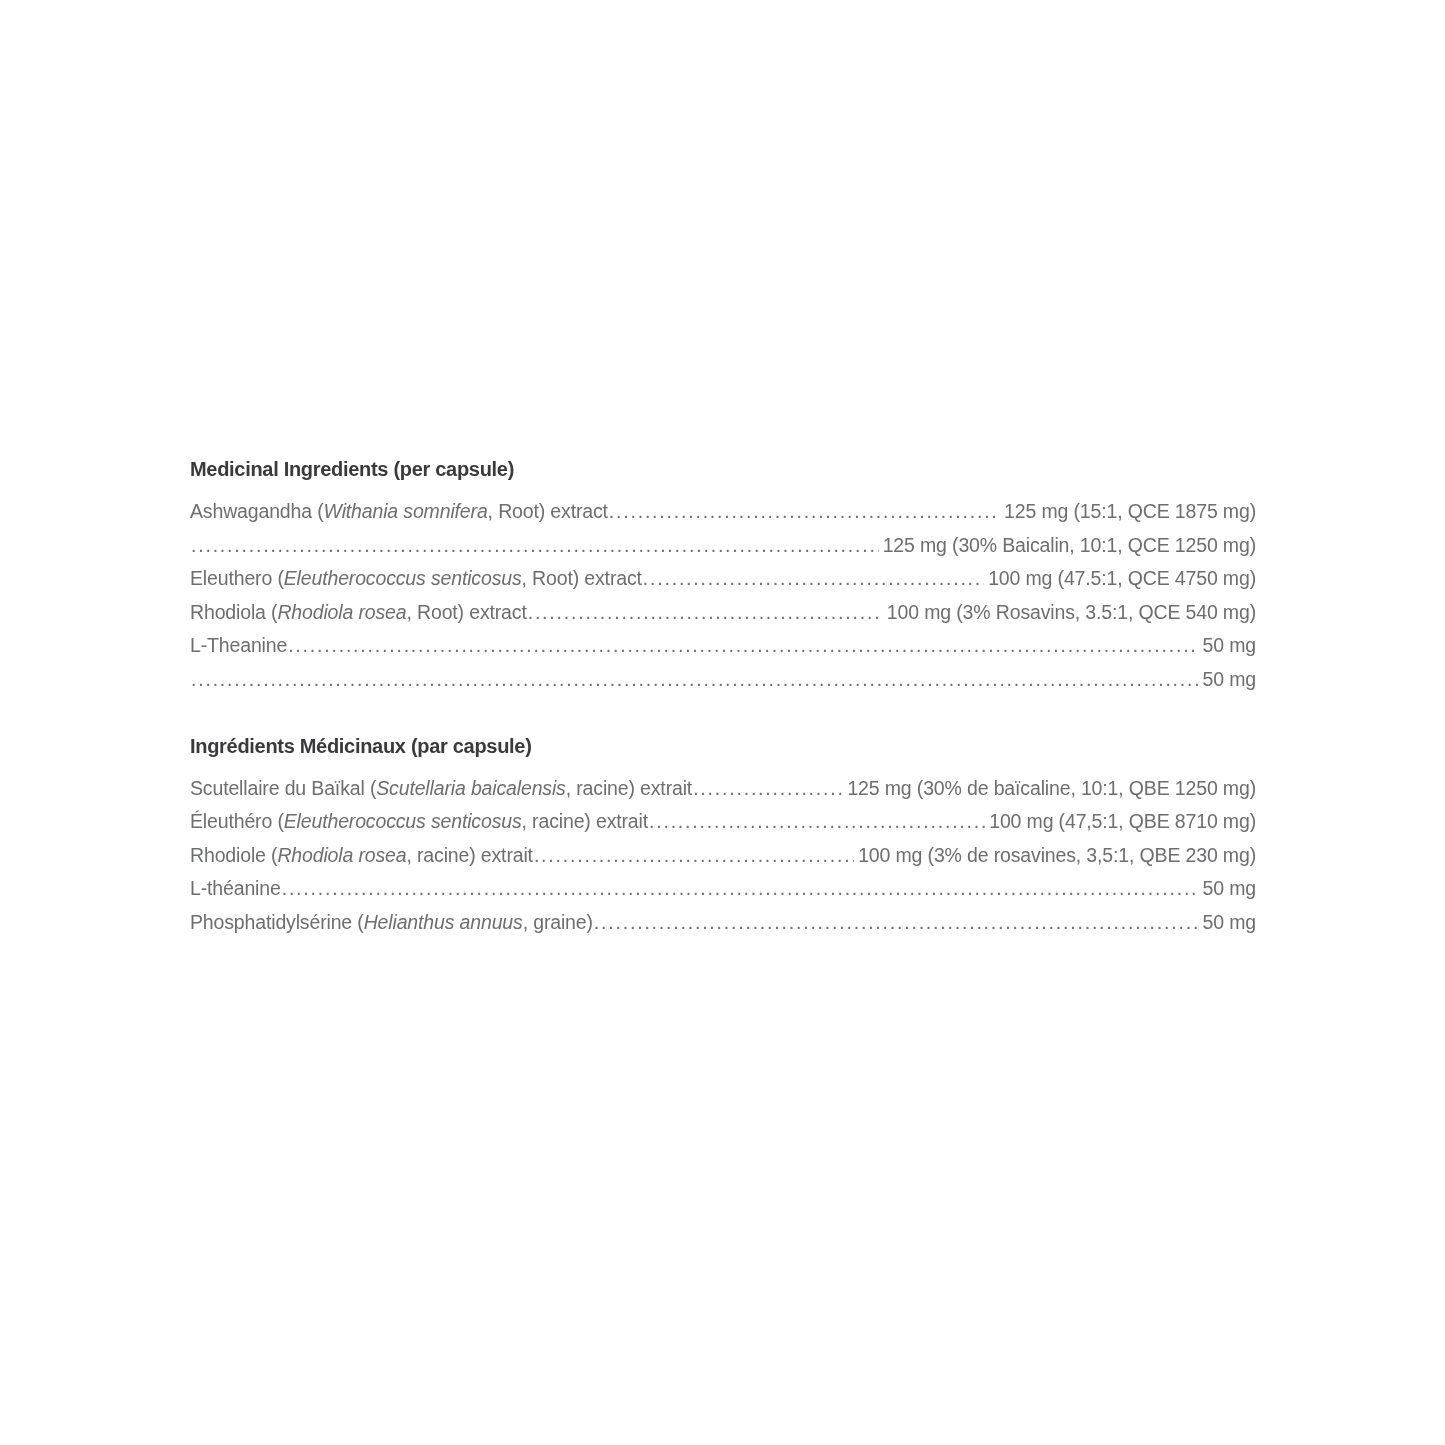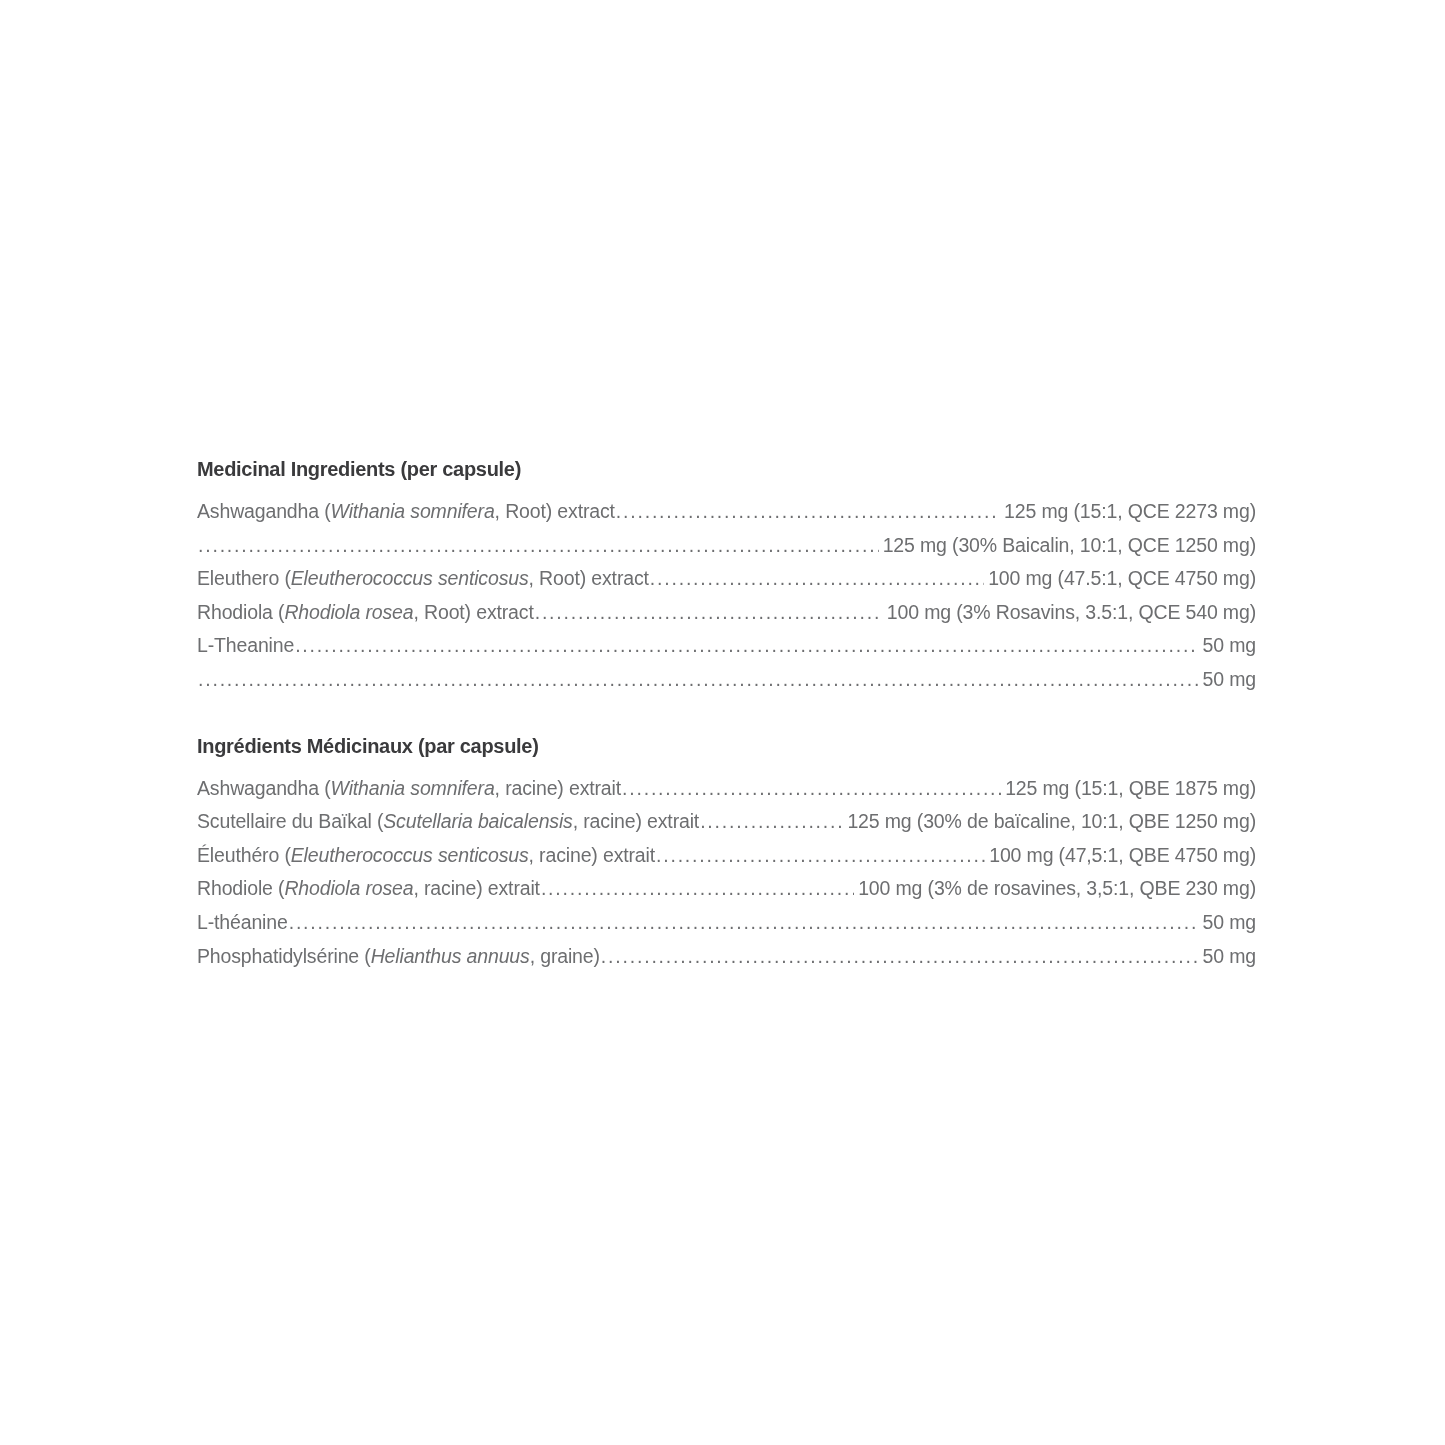--- a/index.html
+++ b/index.html
@@ -17,21 +17,21 @@
     font-family: "Liberation Sans", "DejaVu Sans", sans-serif;
     overflow: hidden;
   }
   .sheet {
     position: absolute;
     left: 190px;
     top: 456px;
     width: 1066px;
     color: var(--body-color);
   }
-  .sec { margin: 0 0 36px 7px; }
+  .sec { margin: 0 0 36px 0; }
   .sec-title {
     font-size: 20px;
     line-height: 26px;
     font-weight: bold;
     color: var(--heading-color);
     margin: 0 0 13px 0;
     letter-spacing: -0.3px;
   }
   .rows { width: 100%; }
   .row {
@@ -60,21 +60,21 @@
 </head>
 <body>
 
 <div class="sheet">
   <section class="sec">
     <h2 class="sec-title">Medicinal Ingredients (per capsule)</h2>
     <div class="rows">
         <div class="row">
           <span class="name">Ashwagandha (<em>Withania somnifera</em>, Root) extract</span>
           <span class="leader"></span>
-          <span class="value">125 mg (15:1, QCE 2273 mg)</span>
+          <span class="value">125 mg (15:1, QCE 1875 mg)</span>
         </div>
         <div class="row">
           <span class="leader"></span>
           <span class="value">125 mg (30% Baicalin, 10:1, QCE 1250 mg)</span>
         </div>
         <div class="row">
           <span class="name">Eleuthero (<em>Eleutherococcus senticosus</em>, Root) extract</span>
           <span class="leader"></span>
           <span class="value">100 mg (47.5:1, QCE 4750 mg)</span>
         </div>
@@ -92,33 +92,28 @@
           <span class="leader"></span>
           <span class="value">50 mg</span>
         </div>
       </div>
   </section>
 
   <section class="sec">
     <h2 class="sec-title">Ingrédients Médicinaux (par capsule)</h2>
     <div class="rows">
         <div class="row">
-          <span class="name">Ashwagandha (<em>Withania somnifera</em>, racine) extrait</span>
-          <span class="leader"></span>
-          <span class="value">125 mg (15:1, QBE 1875 mg)</span>
-        </div>
-        <div class="row">
           <span class="name">Scutellaire du Baïkal (<em>Scutellaria baicalensis</em>, racine) extrait </span>
           <span class="leader"></span>
           <span class="value">125 mg (30% de baïcaline, 10:1, QBE 1250 mg)</span>
         </div>
         <div class="row">
           <span class="name">Éleuthéro (<em>Eleutherococcus senticosus</em>, racine) extrait </span>
           <span class="leader"></span>
-          <span class="value">100 mg (47,5:1, QBE 4750 mg)</span>
+          <span class="value">100 mg (47,5:1, QBE 8710 mg)</span>
         </div>
         <div class="row">
           <span class="name">Rhodiole (<em>Rhodiola rosea</em>, racine) extrait </span>
           <span class="leader"></span>
           <span class="value">100 mg (3% de rosavines, 3,5:1, QBE 230 mg)</span>
         </div>
         <div class="row">
           <span class="name">L-théanine</span>
           <span class="leader"></span>
           <span class="value">50 mg</span>

